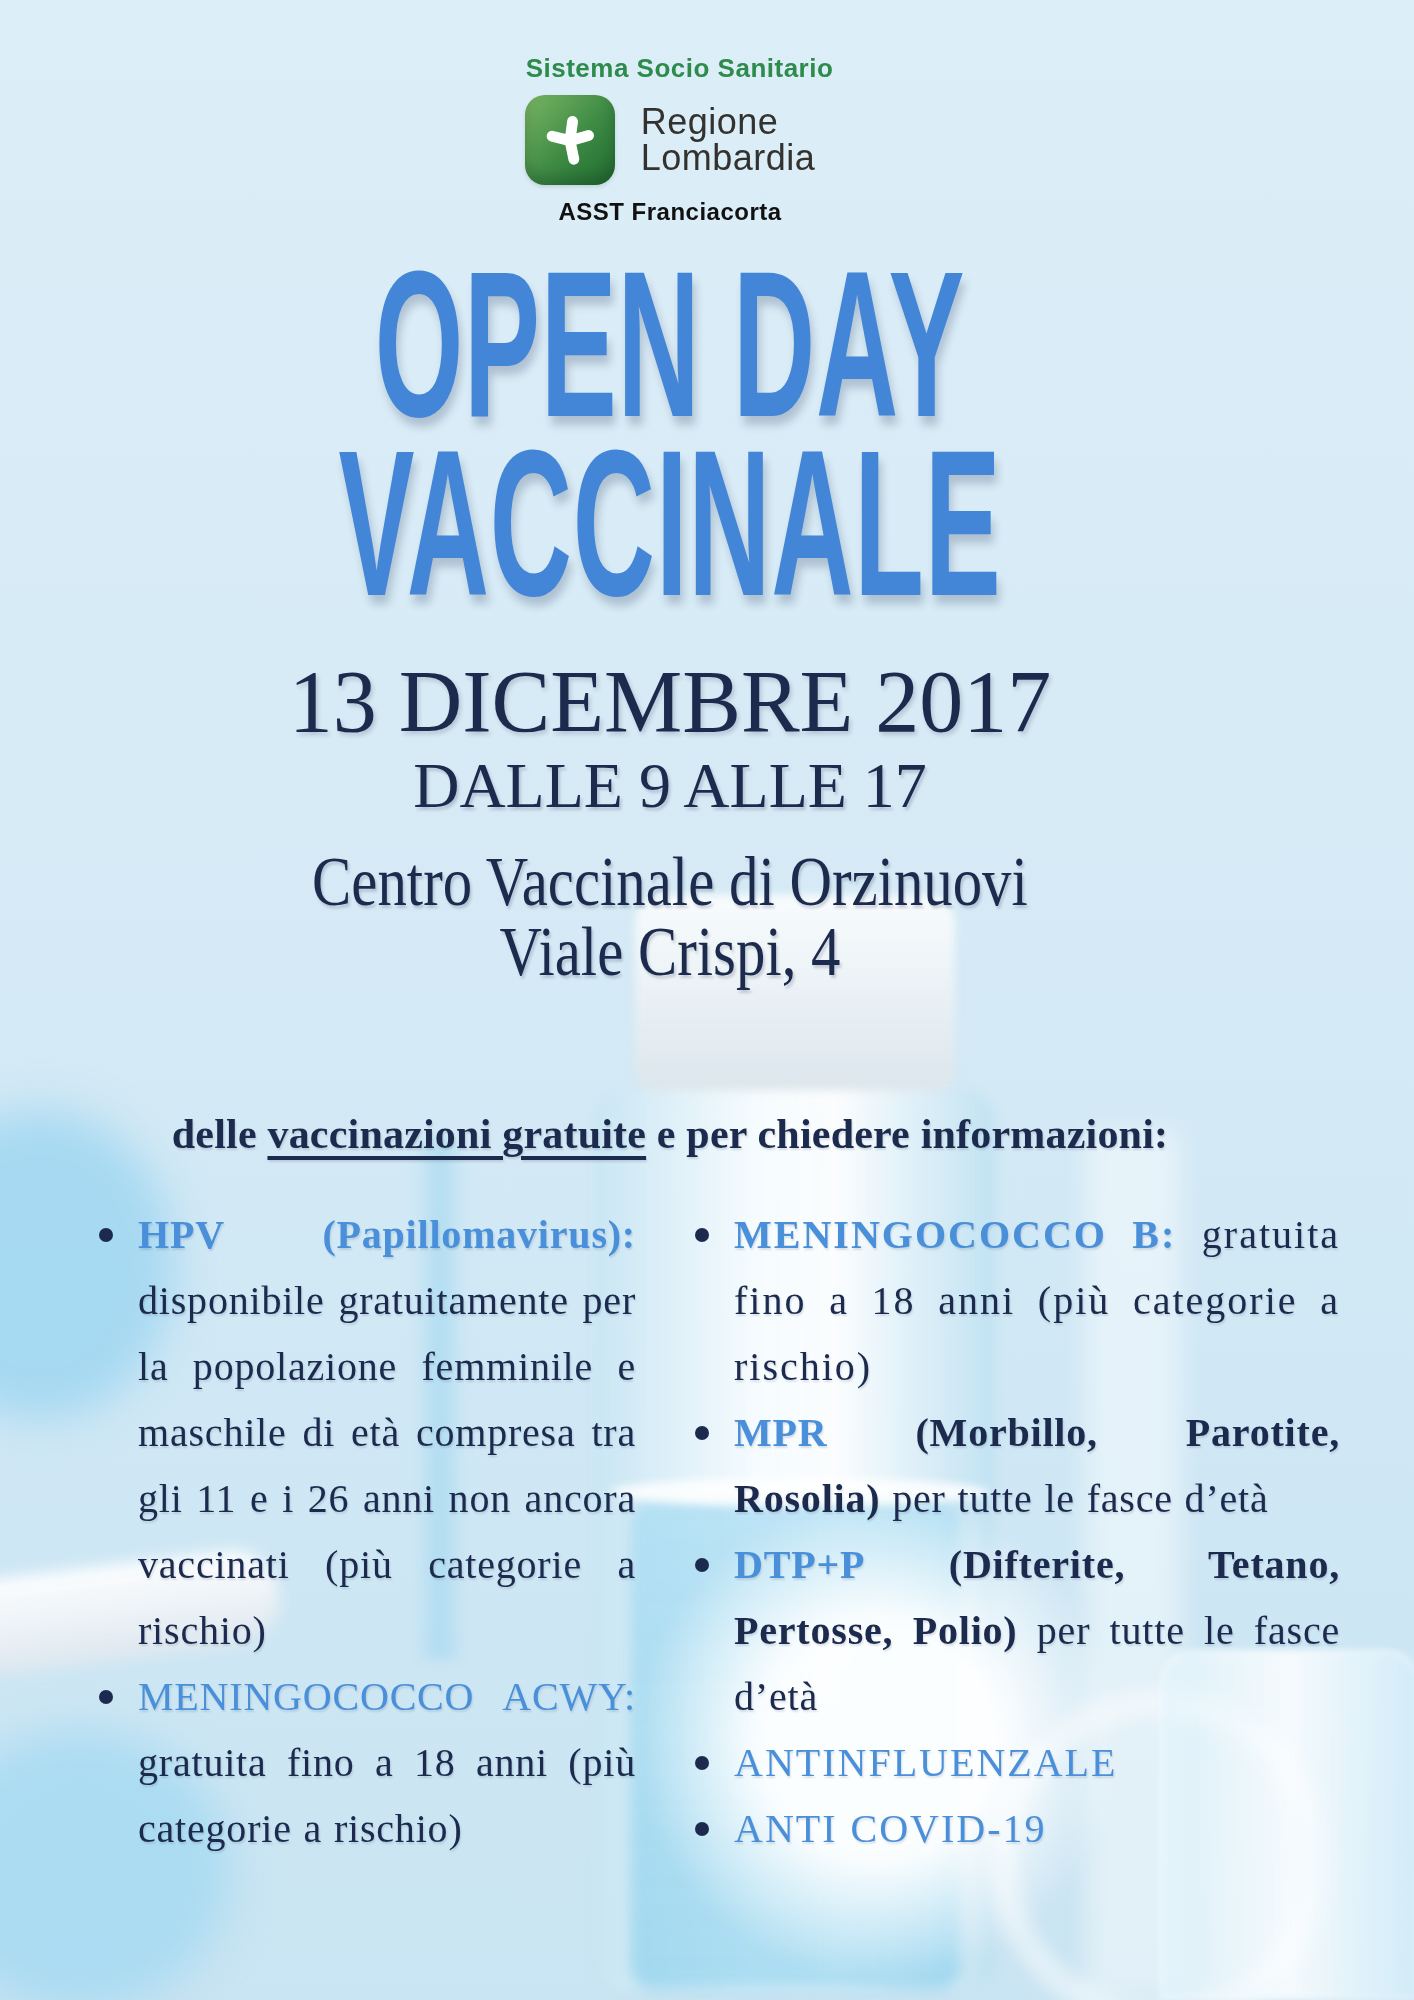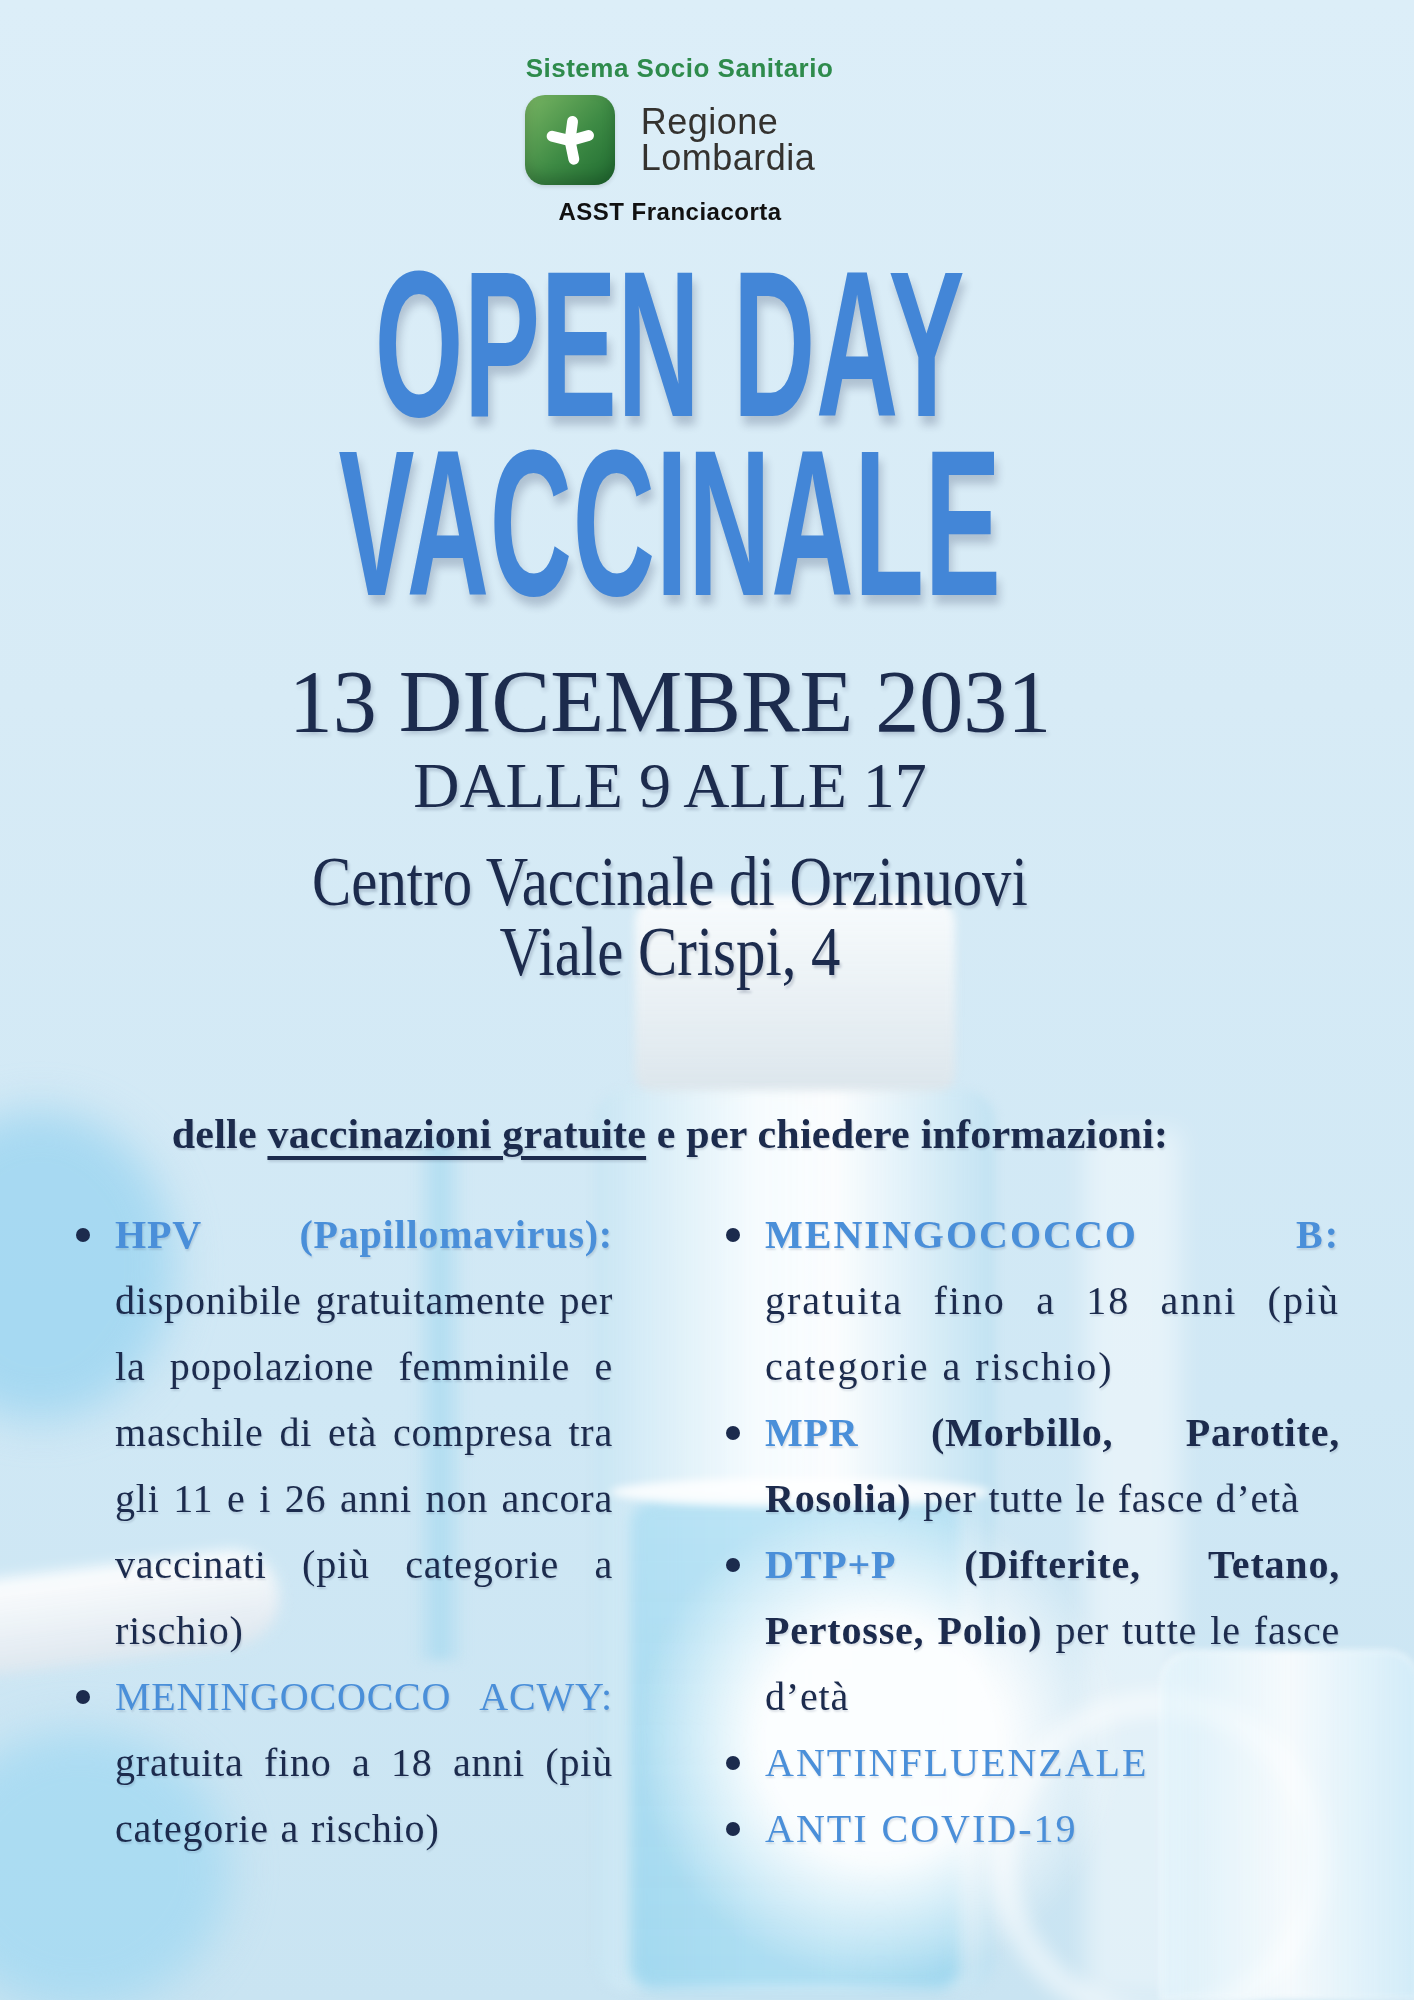--- a/index.html
+++ b/index.html
@@ -43,21 +43,21 @@
 
   .date    { margin-top:42px; font-size:88px; line-height:1.05; text-shadow:2px 3px 4px rgba(27,42,77,.2); }
   .time    { font-size:64px;  line-height:1.15; text-shadow:2px 3px 3px rgba(27,42,77,.2); }
   .venue   { margin-top:25px; font-size:70px; line-height:1.0; font-weight:400; transform:scaleX(.84); text-shadow:2px 3px 3px rgba(27,42,77,.2); }
   .address { font-size:70px;  line-height:1.0; transform:scaleX(.84); text-shadow:2px 3px 3px rgba(27,42,77,.2); }
 
   .intro { margin-top:53px; font-weight:700; font-size:42px; line-height:1.5; letter-spacing:.2px; text-shadow:1px 2px 2px rgba(27,42,77,.15); }
   .intro .iline { white-space:nowrap; }
   .intro .u { text-decoration:underline; text-decoration-thickness:4px; text-underline-offset:8px; }
 
-  .columns { display:flex; gap:110px; margin-top:36px; padding-left:73px; text-align:left; }
+  .columns { display:flex; gap:56px; margin-top:36px; padding-left:96px; text-align:left; }
   .columns ul { list-style:none; font-size:40px; line-height:66px; letter-spacing:.8px; word-spacing:1px;
                 text-align:justify; color:var(--navy); text-shadow:1px 2px 2px rgba(27,42,77,.14); }
   .col-left  { flex:0 0 540px; }
   .col-right { flex:1; }
   .columns li { position:relative; padding-left:42px; }
   .columns li::before { content:""; position:absolute; left:3px; top:26px; width:14px; height:14px; border-radius:50%; background:var(--navy); }
   .vname { color:var(--accent-blue); }
   .vname.b { font-weight:700; }
   .vdetail { font-weight:700; }
   li.spaced { letter-spacing:2px; }
@@ -104,21 +104,21 @@
       </div>
 
       <div class="asst">ASST Franciacorta</div>
     </header>
 
     <h1 class="title">
       <span class="title-line">OPEN DAY</span>
       <span class="title-line">VACCINALE</span>
     </h1>
 
-    <div class="date">13 DICEMBRE 2031</div>
+    <div class="date">13 DICEMBRE 2017</div>
     <div class="time">DALLE 9 ALLE 17</div>
     <div class="venue">Centro Vaccinale di Orzinuovi</div>
     <div class="address">Viale Crispi, 4</div>
 
     <p class="intro">
       <br>
       <span class="iline"><span>delle </span><span class="u">vaccinazioni gratuite</span><span> e per chiedere informazioni:</span></span>
     </p>
 
     <div class="columns">

